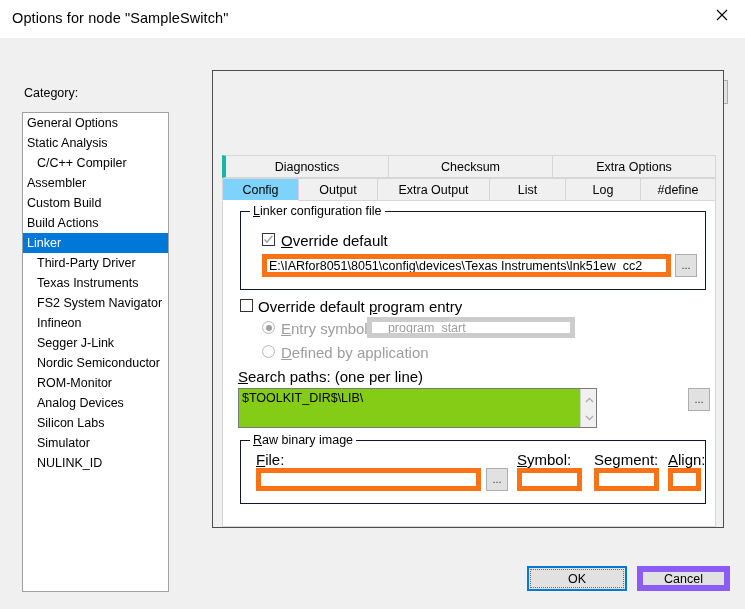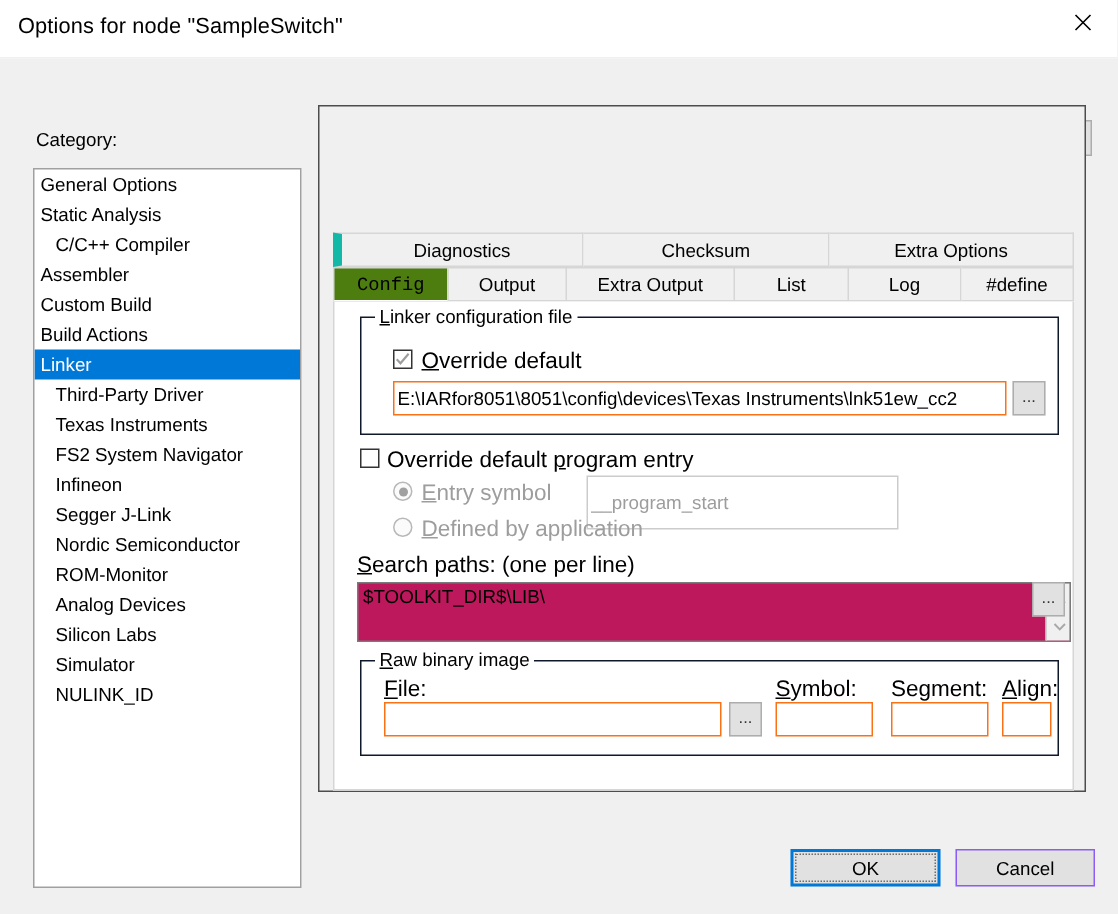--- a/index.html
+++ b/index.html
@@ -46,21 +46,21 @@
 
   
   #category-label {
     position: absolute;
     left: 24px; top: 86px;
     font-size: 12.5px;
   }
   #category-list {
     position: absolute;
     left: 22px; top: 112px;
-    width: 179px; height: 480px;
+    width: 147px; height: 480px;
     background: #ffffff;
     border: 1px solid #a0a0a0;
     overflow: hidden;
     box-sizing: border-box;
   }
   .cat-item {
     height: 20px;
     line-height: 20px;
     padding-left: 4px;
     font-size: 12.5px;
@@ -118,26 +118,25 @@
     text-align: center;
     font-size: 12.5px;
     background: #f0f0f0;
     border: 1px solid #d6d6d6;
     border-left: none;
     box-sizing: border-box;
     cursor: default;
     white-space: nowrap;
     overflow: hidden;
   }
-  .tab:first-child { border-left: 6px solid #14b8a6; }
+  .tab:first-child { border-left: 4px solid #14b8a6; }
   .tab.active {
-    background: #4d7c0f;
+    background: #7dd3fc;
     border: 1px solid #d6d6d6;
     border-bottom: 1px solid #ffffff;
-    font-family: Liberation Mono, monospace;
   }
   #tab-panel {
     position: absolute;
     left: 0; top: 46px;
     width: 494px; height: 326px;
     background: #ffffff;
     border: 1px solid #d6d6d6;
     border-top: none;
     box-sizing: border-box;
   }
@@ -162,21 +161,21 @@
     position: absolute;
     font-size: 15px;
     white-space: nowrap;
   }
   .lbl.disabled { color: #9d9d9d; }
   .u { text-decoration: underline; }
 
   .textbox {
     position: absolute;
     background: #ffffff;
-    border: 1px solid #f97316;
+    border: 5px solid #f97316;
     box-sizing: border-box;
     font-family: "Liberation Sans", sans-serif;
     font-size: 12.5px;
     color: #000;
     padding: 0 2px;
     line-height: normal;
   }
   .textbox.disabled {
     border-color: #cccccc;
     color: #9d9d9d;
@@ -222,22 +221,22 @@
     left: 2.5px; top: 2.5px;
     width: 6px; height: 6px;
     border-radius: 50%;
     background: #a0a0a0;
   }
 
   
   #search-paths-box {
     position: absolute;
     left: 238px; top: 388px;
-    width: 476px; height: 40px;
-    background: #be185d;
+    width: 359px; height: 40px;
+    background: #84cc16;
     border: 1px solid #7a7a7a;
     box-sizing: border-box;
   }
   #search-paths-text {
     position: absolute;
     left: 3px; top: 2px;
     font-size: 12.5px;
     white-space: pre;
   }
   #search-paths-scroll {
@@ -253,21 +252,21 @@
     left: 0; width: 16px; height: 16px;
     display: flex; align-items: center; justify-content: center;
     cursor: default;
   }
 
   
   .dlg-btn {
     position: absolute;
     height: 25px;
     background: #e1e1e1;
-    border: 1px solid #8b5cf6;
+    border: 6px solid #8b5cf6;
     font-family: "Liberation Sans", sans-serif;
     font-size: 12.5px;
     color: #000;
     cursor: default;
     box-sizing: border-box;
     padding: 0;
   }
   #ok-button {
     left: 527px; top: 566px; width: 100px;
     border: 2px solid #0078d7;
@@ -358,21 +357,21 @@
 <div class="lbl" style="left:258px; top:298px;">
   <span>Override default </span><span class="u">p</span><span>rogram entry</span>
 </div>
 
 <div class="radio" style="left:262px; top:321px;">
   <div class="dot"></div>
 </div>
 <div class="lbl disabled" style="left:281px; top:320px;">
   <span class="u">E</span><span>ntry symbol</span>
 </div>
-<input class="textbox disabled" type="text" style="left: 391px; top: 317px; width: 208px; height: 36px;" value="__program_start">
+<input class="textbox disabled" type="text" style="left: 367px; top: 317px; width: 208px; height: 21px; text-decoration: underline;" value="__program_start">
 
 <div class="radio" style="left:262px; top:345px;"></div>
 <div class="lbl disabled" style="left:281px; top:344px;">
   <span class="u">D</span><span>efined by application</span>
 </div>
 
 <div class="lbl" style="left:238px; top:368px;">
   <span class="u">S</span><span>earch paths:  (one per line)</span>
 </div>
 <div id="search-paths-box">

